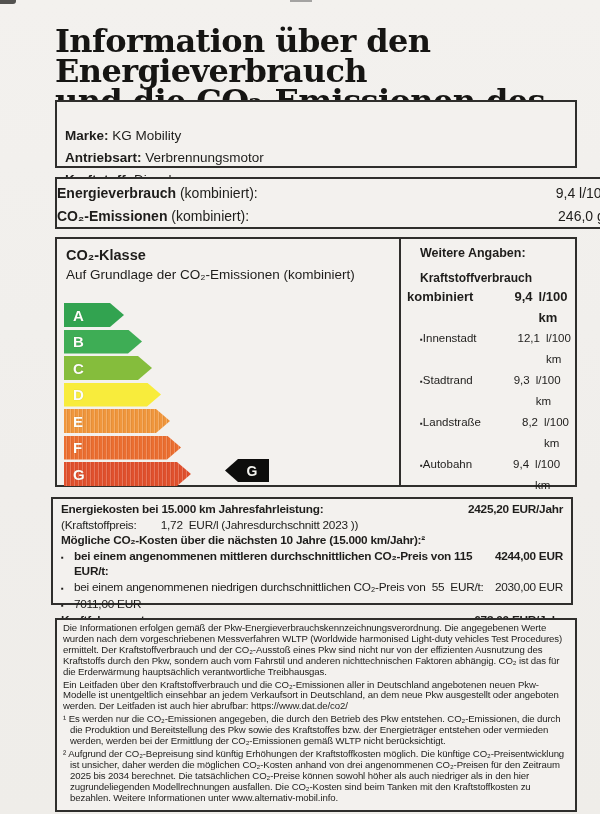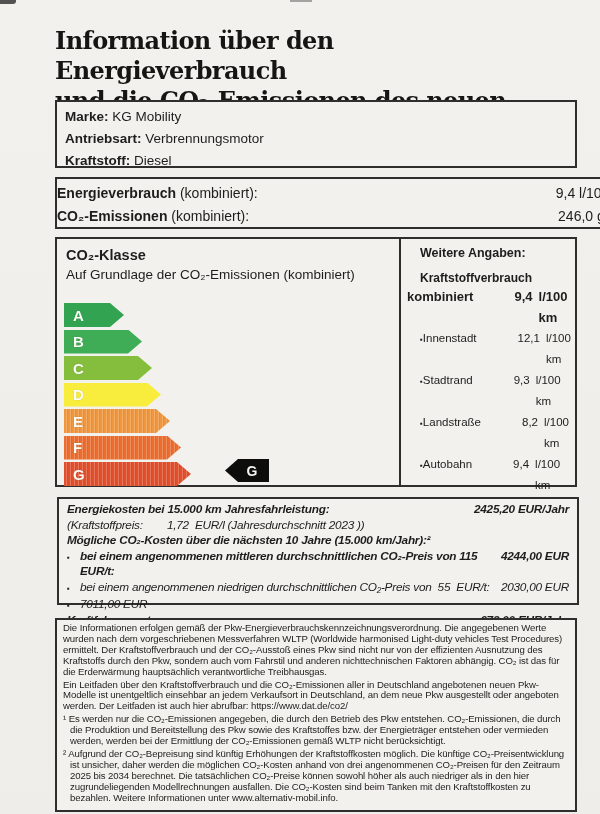--- a/index.html
+++ b/index.html
@@ -9,27 +9,27 @@
     font-family:"Liberation Sans", sans-serif;
     color:#1e1d1b;
     position:relative;
   }
   .page{position:absolute;inset:0;background:linear-gradient(180deg,#f3f1ee 0%,#f0eeeb 60%,#efede9 100%);}
   .artifact-tl{position:absolute;left:0;top:0;width:16px;height:4px;background:#2a2a28;border-radius:0 0 3px 0;opacity:.8;}
   .artifact-top{position:absolute;left:290px;top:0;width:22px;height:2px;background:#555;opacity:.5;}
 
   .title{position:absolute;left:55px;top:26px;width:500px;
     font-family:"DejaVu Serif", serif;font-weight:bold;
-    font-size:24px;line-height:30px;letter-spacing:-0.6px;color:#161513;}
+    font-size:32px;line-height:30px;letter-spacing:-0.6px;color:#161513;}
 
   .box{position:absolute;border:2px solid #2f2e2c;background:#f3f1ee;box-sizing:border-box;}
 
   
   .box-vehicle{left:55px;top:100px;width:522px;height:68px;padding:4px 8px;}
-  .vcols{display:flex;}
+  .vcols{display:flex;margin-top:19px;}
   .vcol{font-size:13.5px;line-height:22px;}
   .vcol.left{width:258px;}
   .vcol.right{flex:1;}
   b{font-weight:bold;}
 
   
   .box-cons{left:55px;top:177px;width:579px;height:52px;padding:3px 0;}
   .crow{display:flex;justify-content:space-between;font-size:14px;line-height:23px;}
 
   
@@ -51,21 +51,21 @@
   .wa-title{font-size:12.5px;font-weight:bold;line-height:17px;}
   .wa-head{font-size:12px;font-weight:bold;line-height:16px;margin-top:8px;}
   .wa-row{display:flex;align-items:baseline;font-size:11.5px;line-height:21px;}
   .wa-row.bold{font-weight:bold;font-size:13px;}
   .wa-bullet{width:13px;font-size:8px;}
   .wa-name{flex:1;}
   .wa-val{width:30px;text-align:right;margin-left:41px;}
   .wa-unit{width:52px;padding-left:6px;}
 
   
-  .box-kosten{left:57px;top:497px;width:522px;height:108px;padding:3px 8px;letter-spacing:-0.25px;font-style:italic;}
+  .box-kosten{left:51px;top:497px;width:522px;height:108px;padding:3px 8px;letter-spacing:-0.25px;}
   .krow{display:flex;justify-content:space-between;align-items:baseline;font-size:11.8px;line-height:15.6px;}
   .krow .ktext{white-space:pre-wrap;}
   .krow .kval{white-space:nowrap;text-align:right;}
   .kbullet{width:13px;font-size:8px;flex:none;}
   .kflex{flex:1;display:flex;}
   .pre{white-space:pre-wrap;}
 
   
   .box-foot{left:55px;top:618px;width:522px;height:194px;padding:3px 6px;overflow:hidden;}
   .foot p{margin:0 0 2px 0;font-size:9.6px;line-height:10.9px;letter-spacing:-0.1px;}

